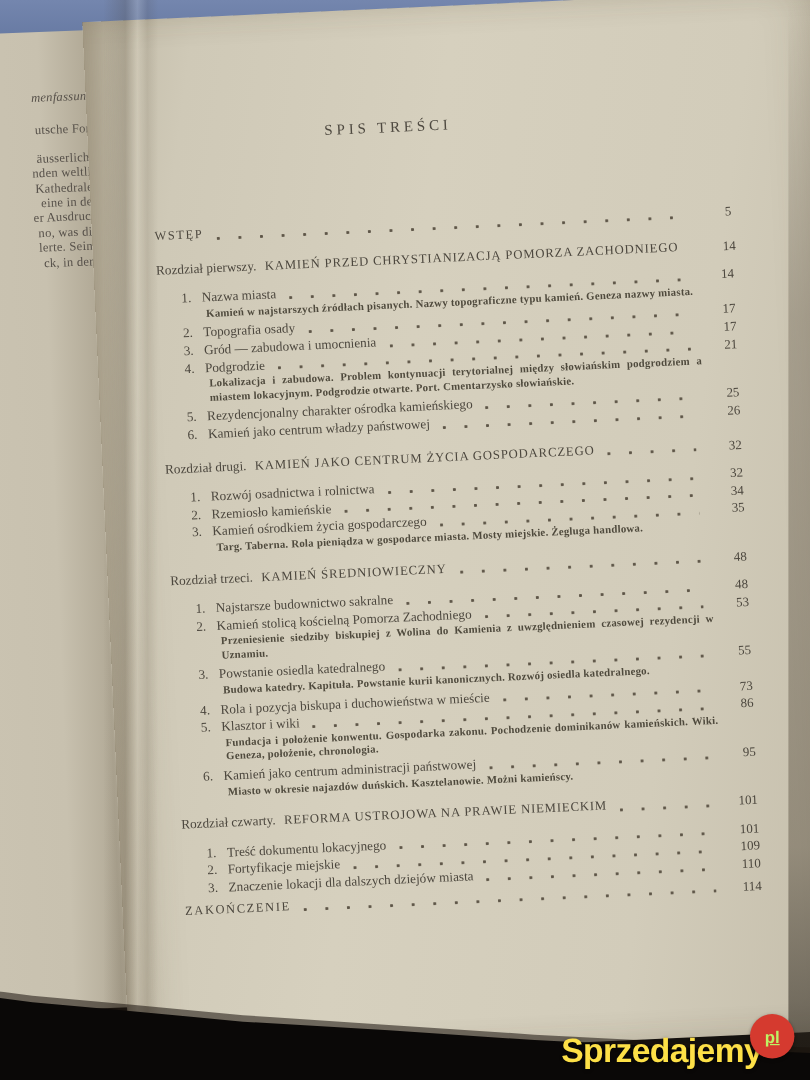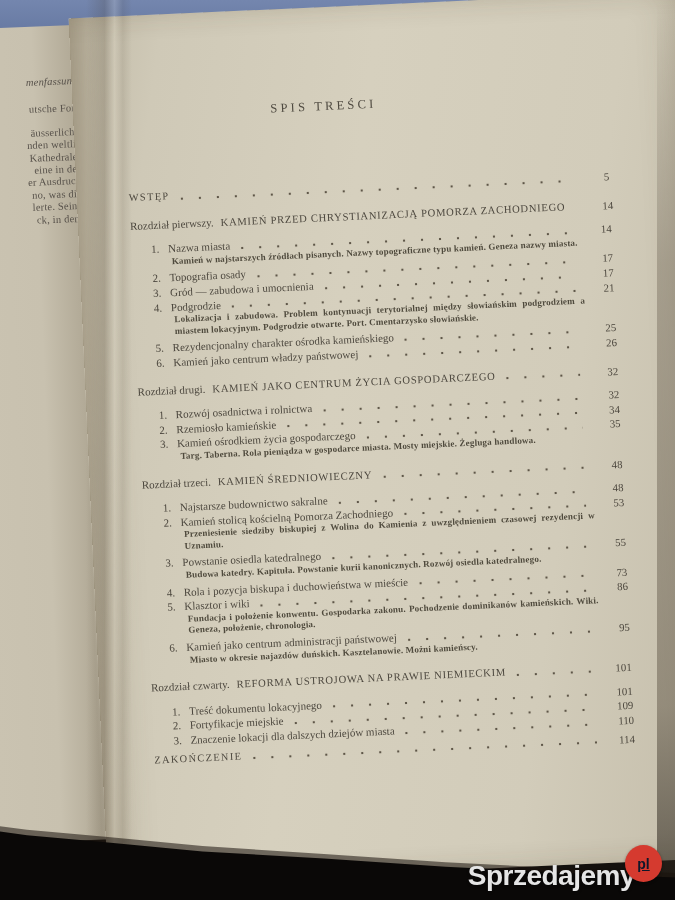--- a/index.html
+++ b/index.html
@@ -79,25 +79,25 @@
     clip-path:polygon(0 91.8%,4% 92.2%,16% 93%,30% 94%,48% 94.9%,66% 95.8%,84% 96.5%,100% 97%,100% 100%,0 100%);
   }
   .bottom-shadow{
     position:absolute;left:0;top:0;width:675px;height:900px;z-index:5;pointer-events:none;
     background:#0a0807;
     clip-path:polygon(0 92.4%,4% 92.8%,16% 93.6%,30% 94.6%,48% 95.4%,66% 96.3%,84% 97%,100% 97.5%,100% 100%,0 100%);
   }
   .watermark{position:absolute;right:40px;bottom:8px;z-index:6;}
   .brand{
     font-family:"Liberation Sans",sans-serif;font-weight:700;font-size:28px;
-    color:#e5e5e5;letter-spacing:-.5px;text-shadow:0 1px 3px rgba(0,0,0,.45);
+    color:#fde047;letter-spacing:-.5px;text-shadow:0 1px 3px rgba(0,0,0,.45);
   }
   .badge{
     position:absolute;right:-27px;top:-15px;width:37px;height:37px;border-radius:50%;
-    color:#0f172a;display:flex;align-items:center;justify-content:center;
+    color:#bef264;display:flex;align-items:center;justify-content:center;
     font-family:"Liberation Sans",sans-serif;font-weight:700;font-size:14px;
     box-shadow:0 1px 3px rgba(0,0,0,.4);
     text-decoration:underline;
   }
 </style>
 </head>
 <body>
 
 <div class="backdrop-top"></div>
 

